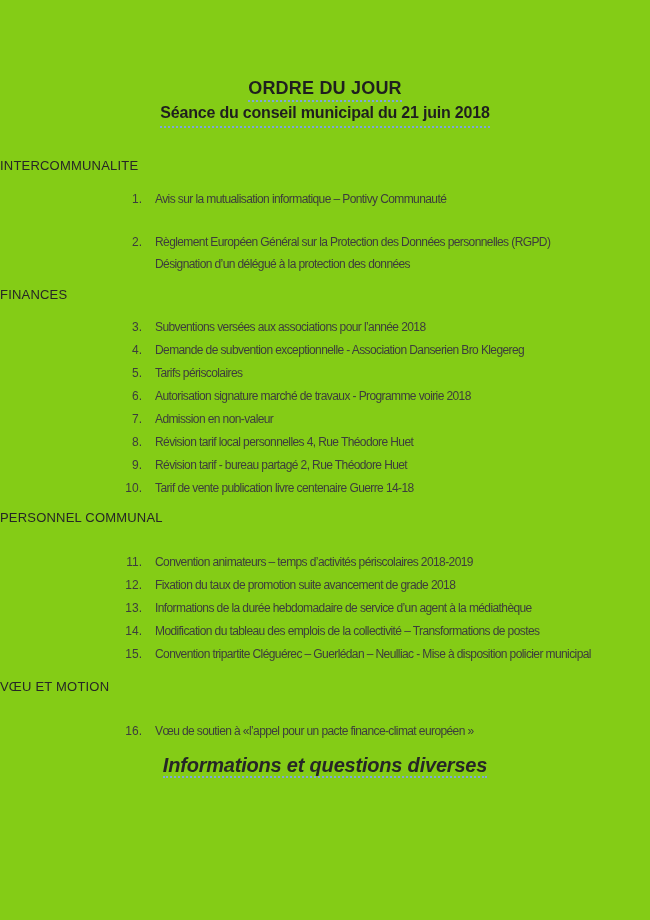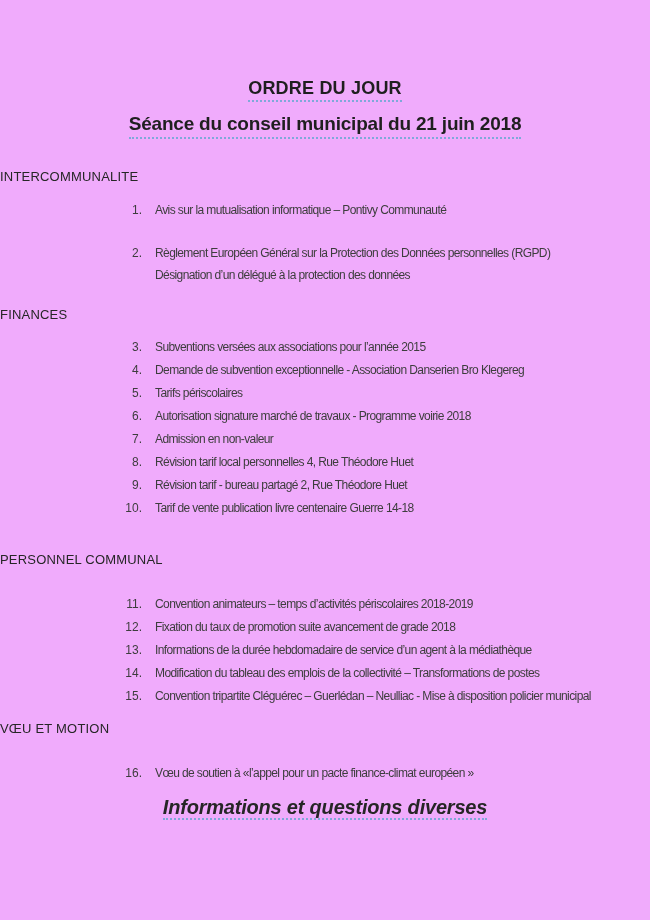--- a/index.html
+++ b/index.html
@@ -4,21 +4,21 @@
 <style>
   html, body {
     margin: 0;
     padding: 0;
     background: #ffffff;
   }
   .page {
     position: relative;
     width: 650px;
     height: 920px;
-    background: #f0abfc;
+    background: #84cc16;
     overflow: hidden;
     font-family: "Liberation Sans", "DejaVu Sans", sans-serif;
     color: #3d3d3d;
     box-sizing: border-box;
     padding-top: 78px;
   }
   .center { text-align: center; }
 
   .doc-title {
     font-size: 18px;
@@ -26,22 +26,21 @@
     font-weight: bold;
     color: #1f1f1f;
     letter-spacing: 0.2px;
   }
   .doc-title .u, .doc-subtitle .u, .doc-footer .u {
     display: inline-block;
     border-bottom: 2px dotted var(--underline, #7fa8d9);
     padding-bottom: 2px;
   }
   .doc-subtitle {
-    margin-top: 11px;
-    font-size: 19px;
+    font-size: 16px;
     line-height: 22px;
     font-weight: bold;
     color: #1f1f1f;
     letter-spacing: -0.2px;
   }
   .doc-presentation {
     margin-top: 17px;
     font-size: 12px;
     line-height: 14px;
     color: #3d3d3d;
@@ -50,23 +49,23 @@
   .sec-heading {
     font-size: 13px;
     line-height: 14px;
     font-weight: normal;
     color: #262626;
     text-align: left;
     letter-spacing: 0.2px;
   }
   .sec0 .sec-heading { margin-top: 31px; }
   .sec0 .items { margin-top: 15px; }
-  .sec1 .sec-heading { margin-top: 22px; }
+  .sec1 .sec-heading { margin-top: 13px; }
   .sec1 .items { margin-top: 14px; }
-  .sec2 .sec-heading { margin-top: 34px; }
+  .sec2 .sec-heading { margin-top: 12px; }
   .sec2 .items { margin-top: 26px; }
   .sec3 .sec-heading { margin-top: 15px; }
   .sec3 .items { margin-top: 26px; }
 
   .item {
     display: flex;
     align-items: flex-start;
     margin-left: 112px;
     margin-bottom: 1px;
     font-size: 12px;
@@ -123,21 +122,21 @@
         </span>
       </div>
     </div>
   </div>
 
   <div class="sec sec1">
     <div class="sec-heading">FINANCES</div>
     <div class="items">
       <div class="item">
         <span class="num">3.</span>
-        <span class="txt">Subventions versées aux associations pour l’année 2015</span>
+        <span class="txt">Subventions versées aux associations pour l’année 2018</span>
       </div>
       <div class="item">
         <span class="num">4.</span>
         <span class="txt">Demande de subvention exceptionnelle - Association Danserien Bro Klegereg</span>
       </div>
       <div class="item">
         <span class="num">5.</span>
         <span class="txt">Tarifs périscolaires</span>
       </div>
       <div class="item">

